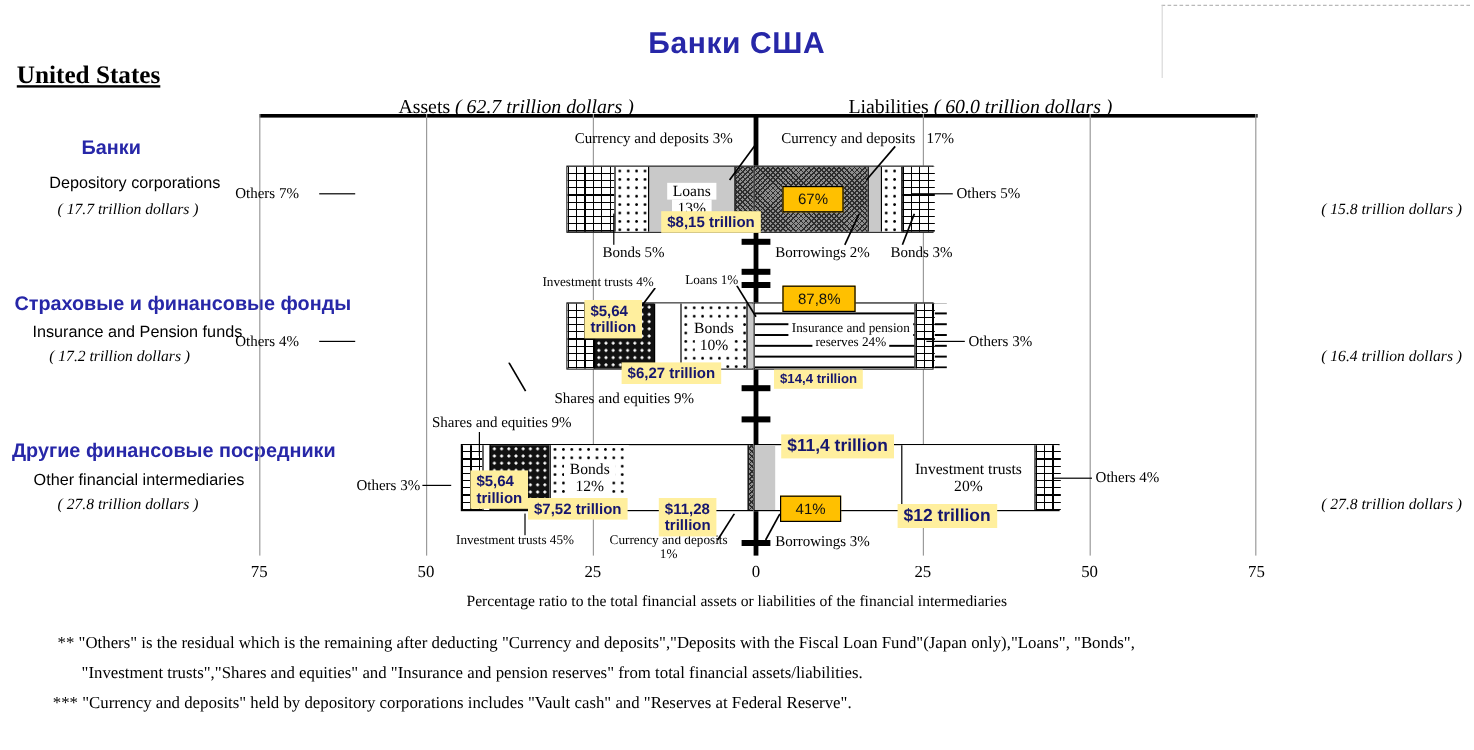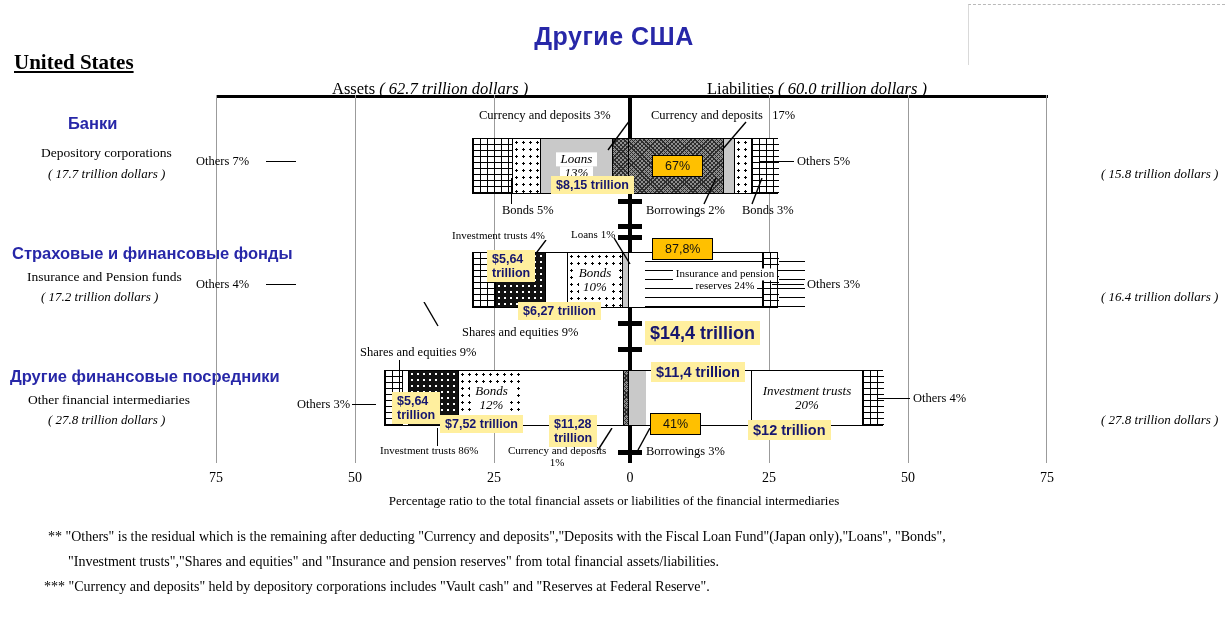--- a/index.html
+++ b/index.html
@@ -16,34 +16,34 @@
   }
   #title-en{
     left:14px;top:50px;font-family:"Liberation Serif",serif;font-weight:bold;font-size:21px;
     text-decoration:underline;
   }
   
   #blog-badge{left:968px;top:4px;width:256px;height:60px;border-top:1px dashed #b9b9b9;
      border-left:1px solid #d9d9d9;background:#fff;}
   
   .row-head-ru{font-family:"Liberation Sans",sans-serif;font-weight:bold;font-size:16.5px;color:#2727a8;white-space:nowrap;}
-  .row-head-en{font-family:Liberation Serif, serif;font-size:13.5px;white-space:nowrap;}
+  .row-head-en{font-family:Liberation Sans, sans-serif;font-size:13.5px;white-space:nowrap;}
   .row-head-amt{font-family:"Liberation Serif",serif;font-style:italic;font-size:13px;white-space:nowrap;}
   .right-amt{font-family:"Liberation Serif",serif;font-style:italic;font-size:13px;white-space:nowrap;margin-left:26px;}
   
   #plot{left:216px;top:95px;width:832px;height:368px;}
   #plot .topline{position:absolute;left:0;top:0;width:832px;height:3px;background:#000;}
   #plot .gl{position:absolute;top:0;width:0;border-left:1px solid #9b9b9b;height:368px;}
   #plot .axis0{position:absolute;top:0;width:4px;background:#000;height:368px;}
   .sect-hdr{font-family:"Liberation Serif",serif;font-size:16.5px;white-space:nowrap;}
   .sect-hdr i{}
   
   .bar{position:absolute;border:1.6px solid #000;box-sizing:border-box;background:#fff;height:56px;}
   .seg{position:absolute;top:0;bottom:0;box-sizing:border-box;overflow:hidden;}
-  .seg+.seg{border-left:1.6px solid #000;font-style:italic;}
+  .seg+.seg{border-left:1.6px solid #000;}
   .seglabel{position:absolute;left:0;right:0;top:50%;transform:translateY(-50%);
      text-align:center;font-family:"Liberation Serif",serif;font-size:13px;line-height:1.05;
      white-space:nowrap;z-index:3;}
   .seglabel.sm{font-size:11px;}
   
   .f-white{background:#ffffff;}
   .f-grey{background:#c9c9c9;}
   .f-crosshatch{
     background-color:#fff;
     background-image:repeating-linear-gradient(0deg,#000 0 1px,transparent 1px 6px),
@@ -84,21 +84,21 @@
   
   .tick{position:absolute;top:470px;font-family:"Liberation Serif",serif;font-size:14px;
         transform:translateX(-50%);}
   #axis-title{left:0;top:493px;width:1228px;text-align:center;font-family:"Liberation Serif",serif;font-size:13px;}
   
   .fn{position:absolute;font-family:"Liberation Serif",serif;font-size:14px;white-space:nowrap;}
 </style>
 </head>
 <body>
 
-<div class="abs" id="title-ru">Другие США</div>
+<div class="abs" id="title-ru">Банки США</div>
 <div class="abs" id="title-en">United States</div>
 
 <div class="abs" id="blog-badge">
   
   
   
   
 </div>
 
 <div class="abs row-head-ru" style="left:68px;top:114px">Банки</div>
@@ -169,21 +169,21 @@
     <div class="seg f-dots" style="left:94px;width:55px">
       <div class="seglabel">
         <span style="background:#fff;padding:0 4px;display:inline-block">Bonds</span><br>
         <span style="background:#fff;padding:0 4px;display:inline-block">10%</span>
       </div>
     </div>
     <div class="seg f-grey" style="left:149px;width:7px"></div>
   </div>
 
   <div class="bar" style="left:412px;top:157px;width:150px">
-    <div class="seg f-dashed" style="left:16px;width:160px">
+    <div class="seg f-dashed" style="left:0;width:160px">
       <div class="seglabel sm">
         <span style="background:#fff;padding:0 3px;display:inline-block">Insurance  and  pension</span><br>
         <span style="background:#fff;padding:0 3px;display:inline-block">reserves 24%</span>
       </div>
     </div>
     <div class="seg f-crosshatch" style="left:133px;width:17px"></div>
   </div>
 
   <div class="bar" style="left:168px;top:275px;width:244px">
     <div class="seg f-crosshatch" style="left:0;width:17px"></div>
@@ -260,29 +260,29 @@
 <svg class="diag" style="left:420px;top:302px;width:30px;height:26px">
     <line x1="4" y1="0" x2="18" y2="24" stroke="#000" stroke-width="1.4"></line>
   </svg>
 
 <div class="callout" style="left:807px;top:277px">Others  3%</div>
 <div class="lead h" style="left:772px;top:284px;width:32px"></div>
 
 <div class="badge" style="left:652px;top:238px">87,8%</div>
 <div class="hl" style="left:487px;top:250px"><span>$5,64</span><br><span>trillion</span></div>
 <div class="hl" style="left:518px;top:302px">$6,27 trillion</div>
-<div class="hl" style="left:645px;top:321px;font-size:18px">$14,4 trillion</div>
+<div class="hl" style="left:645px;top:308px;font-size:11px">$14,4 trillion</div>
 
 <div class="callout" style="left:360px;top:345px">Shares and equities  9%</div>
 <div class="lead v" style="left:399px;top:360px;height:20px"></div>
 
 <div class="callout" style="left:297px;top:397px">Others  3%</div>
 <div class="lead h" style="left:352px;top:404px;width:24px"></div>
 
-<div class="callout sm" style="left:380px;top:444px">Investment  trusts   86%</div>
+<div class="callout sm" style="left:380px;top:444px">Investment  trusts   45%</div>
 <div class="lead v" style="left:437px;top:428px;height:18px"></div>
 
 <div class="callout sm" style="left:508px;top:444px">
   <span>Currency and deposits</span><br><span style="display:block;text-align:center">1%</span>
 </div>
 <svg class="diag" style="left:590px;top:428px;width:26px;height:24px">
     <line x1="22" y1="0" x2="8" y2="22" stroke="#000" stroke-width="1.4"></line>
   </svg>
 
 <div class="callout" style="left:646px;top:444px">Borrowings  3%</div>

